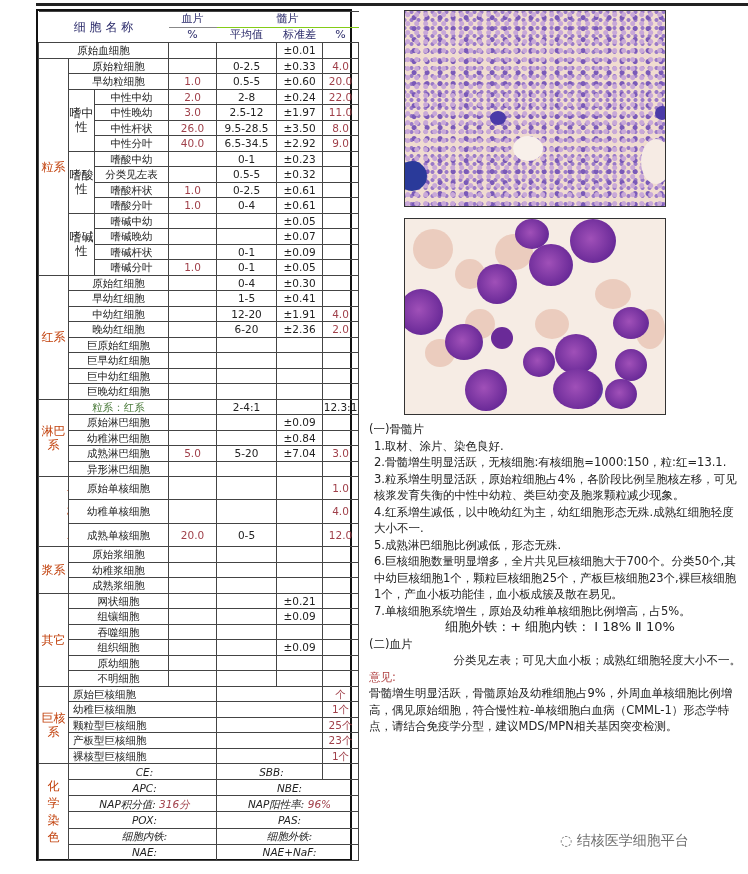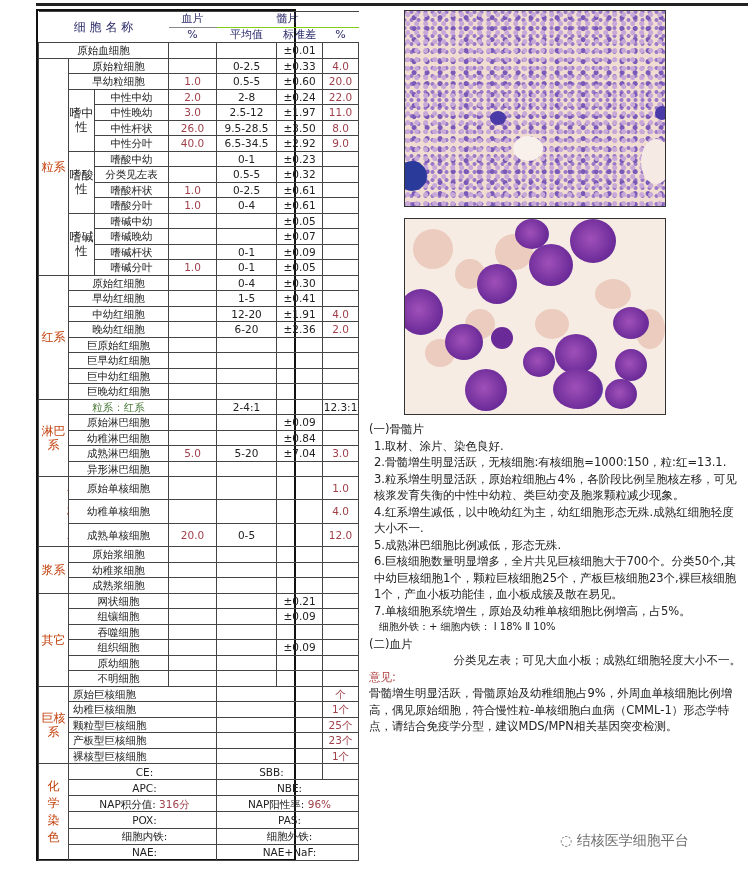--- a/index.html
+++ b/index.html
@@ -1,27 +1,27 @@
 <!DOCTYPE html>
 <html><head>
 <meta charset="utf-8">
 <style>
   html, body { margin: 0; padding: 0; background: #ffffff; }
   body { width: 748px; height: 874px; position: relative; overflow: hidden; font-family: "DejaVu Sans", sans-serif; color: #222; }
   .topline { position: absolute; left: 36px; top: 3px; width: 712px; height: 3px; background: #222; }
-  .table-wrap { position: absolute; left: 36px; top: 9px; width: 260px; height: 852px; border: 2px solid #111; box-sizing: border-box; background: #fff; }
+  .table-wrap { position: absolute; left: 36px; top: 9px; width: 316px; height: 852px; border: 2px solid #111; box-sizing: border-box; background: #fff; }
   table.report { border-collapse: collapse; width: 320px; table-layout: fixed; font-size: 10.5px; }
   table.report td { border: 1px solid #444; padding: 0; height: 14.5px; line-height: 14px; text-align: center; white-space: nowrap; overflow: hidden; }
   table.report .hdr td { border-left: none; border-right: none; color: #2a2a6a; font-size: 11px; }
   .cat { color: #c2410c; font-size: 12px; line-height: 20px; white-space: normal !important; }
   .sub { font-size: 12px; line-height: 16px; white-space: normal !important; }
   .red { color: #a0404a; }
   .green { color: #4a7a3a; }
   .name { text-align: left !important; padding-left: 4px !important; }
-  .stain { text-align: center; padding-left: 4px !important; }
+  .stain { text-align: center; padding-left: 4px !important; font-style: italic; }
   .photo { position: absolute; left: 404px; border: 1px solid #333; overflow: hidden; }
   .photo1 { top: 10px; width: 260px; height: 195px; background: radial-gradient(circle at 30% 40%, #c8a8d8 0 2px, transparent 3px) 0 0/9px 9px, radial-gradient(circle at 70% 60%, #7a5ab8 0 2px, transparent 3px) 0 0/13px 11px, radial-gradient(circle at 50% 50%, #9a7ac8 0 1.5px, transparent 2.5px) 3px 5px/7px 8px, #f0dcd0; }
   .photo2 { top: 218px; width: 260px; height: 195px; background: #f6ece4; }
   .cell { position: absolute; border-radius: 50%; background: radial-gradient(circle at 45% 45%, #a050b8, #6a2a98 70%, #4a5ab8 90%); }
   .rbc { position: absolute; border-radius: 50%; background: #e8c4b4; opacity: .8; }
   .text-block { position: absolute; left: 369px; top: 415px; width: 372px; font-size: 11.5px; line-height: 16.5px; color: #222; }
   .text-block p { margin: 0; }
   .ttl { color: #b04040; }
   .ind { padding-left: 5px; }
   .watermark { position: absolute; left: 560px; top: 832px; font-size: 14px; color: rgba(60,60,60,.75); }
@@ -442,20 +442,20 @@
 <div class="text-block">
   <p style="height:6px;"></p>
   <p>(一)骨髓片</p>
   <p class="ind">1.取材、涂片、染色良好.</p>
   <p class="ind">2.骨髓增生明显活跃，无核细胞:有核细胞=1000:150，粒:红=13.1.</p>
   <p class="ind">3.粒系增生明显活跃，原始粒细胞占4%，各阶段比例呈胞核左移，可见核浆发育失衡的中性中幼粒、类巨幼变及胞浆颗粒减少现象。</p>
   <p class="ind">4.红系增生减低，以中晚幼红为主，幼红细胞形态无殊.成熟红细胞轻度大小不一.</p>
   <p class="ind">5.成熟淋巴细胞比例减低，形态无殊.</p>
   <p class="ind">6.巨核细胞数量明显增多，全片共见巨核细胞大于700个。分类50个,其中幼巨核细胞1个，颗粒巨核细胞25个，产板巨核细胞23个,裸巨核细胞1个，产血小板功能佳，血小板成簇及散在易见。</p>
   <p class="ind">7.单核细胞系统增生，原始及幼稚单核细胞比例增高，占5%。</p>
-  <p class="ind" style="padding-left:10px;font-size:10px;">细胞外铁：+ 细胞内铁： Ⅰ 18% Ⅱ 10%</p>
+  <p class="ind" style="padding-left:10px;font-size:13px;text-align:center;">细胞外铁：+ 细胞内铁： Ⅰ 18% Ⅱ 10%</p>
   <p>(二)血片</p>
   <p style="padding-left:20px;text-align:right;">分类见左表；可见大血小板；成熟红细胞轻度大小不一。</p>
   <p class="ttl">意见:</p>
   <p>骨髓增生明显活跃，骨髓原始及幼稚细胞占9%，外周血单核细胞比例增高，偶见原始细胞，符合慢性粒-单核细胞白血病（CMML-1）形态学特点，请结合免疫学分型，建议MDS/MPN相关基因突变检测。</p>
 </div>
 
 <div class="watermark">◌ 结核医学细胞平台</div>
 
 </body></html>

